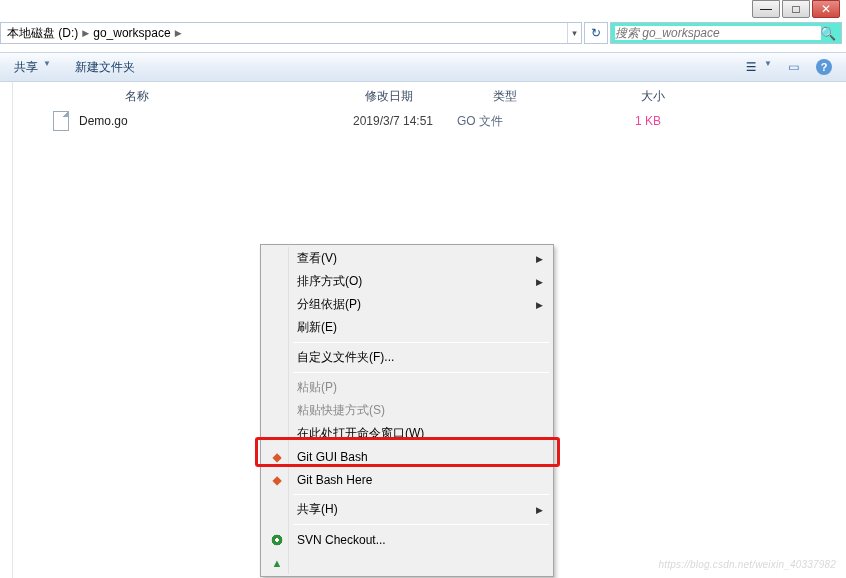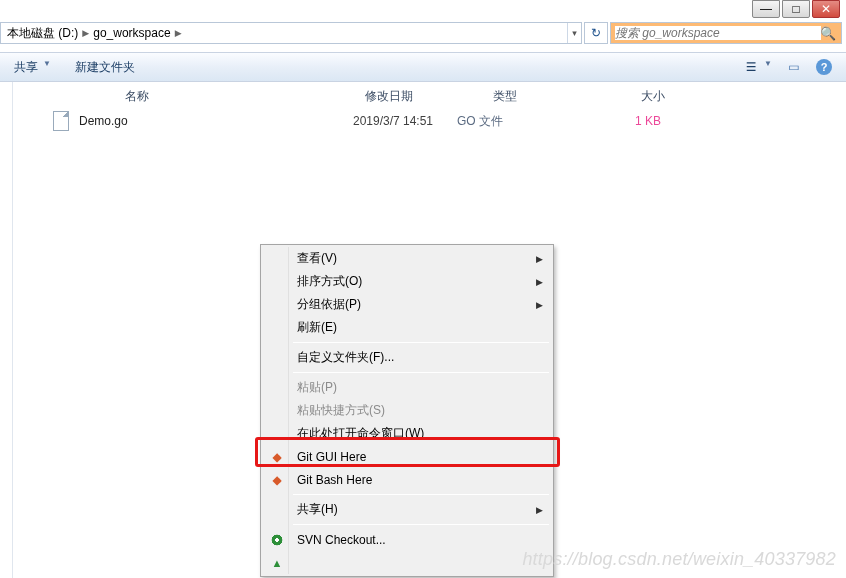--- a/index.html
+++ b/index.html
@@ -9,21 +9,21 @@
 .win-controls { position: absolute; top: 0; right: 6px; display: flex; gap: 2px; }
 .win-btn { width: 28px; height: 18px; border: 1px solid #888; background: linear-gradient(#f5f5f5,#d8d8d8); border-radius: 0 0 2px 2px; display:flex; align-items:center; justify-content:center; font-size:10px; }
 .win-btn.close { background: linear-gradient(#e58b83,#d14b3f); color:#fff; border-color:#a33; }
 
 
 .addr-row { position:absolute; top:22px; left:0; right:0; height:28px; display:flex; }
 .breadcrumb { flex: 1; height:22px; border:1px solid #b9c7d8; background:#fff; display:flex; align-items:center; padding-left:6px; gap:4px; margin-right:2px; }
 .bc-sep { color:#666; font-size:9px; }
 .bc-drop { width:14px; text-align:center; color:#555; font-size:9px; border-left:1px solid #cdd8e6; height:100%; display:flex; align-items:center; justify-content:center; margin-left:auto;}
 .refresh { width:24px; height:22px; border:1px solid #b9c7d8; display:flex; align-items:center; justify-content:center; font-size:12px; color:#1a4e8a; background:#fff; }
-.search { width:232px; height:22px; border:1px solid #b9c7d8; background:#fdba74; display:flex; align-items:center; padding:0 4px; margin-left:2px; margin-right:4px; }
+.search { width:232px; height:22px; border:1px solid #b9c7d8; background:#5eead4; display:flex; align-items:center; padding:0 4px; margin-left:2px; margin-right:4px; }
 .search input { border:none; outline:none; flex:1; font-style:italic; color:#7a7a7a; font-size:12px; }
 .search .mag { color:#4b6b94; font-size:13px; }
 
 
 .toolbar { position:absolute; top:52px; left:0; right:0; height:30px; background:linear-gradient(#fafcff,#e8eff8,#dbe7f4); border-top:1px solid #c9d3e2; border-bottom:1px solid #c9d3e2; display:flex; align-items:center; padding:0 14px; gap:24px; }
 .tb-item { color:#1d3f66; cursor:default; display:flex; gap:5px;}
 .tb-drop { font-size:8px; color:#55729a; }
 .tb-right { margin-left:auto; display:flex; align-items:center; gap:14px; color:#3c5f8c; }
 .tb-icon { width:16px; height:16px; display:inline-flex; align-items:center; justify-content:center; }
 
@@ -55,21 +55,21 @@
 .ctx-item .arrow { position:absolute; right:8px; font-size:9px; color:#333; }
 .ctx-item .shortcut { position:absolute; right:22px; color:#000; }
 .ctx-sep { height:1px; margin:3px 2px 3px 30px; background:#d7d7d7; border-bottom:1px solid #fff; }
 .ctx-icon { position:absolute; left:6px; width:16px; height:16px; display:flex; align-items:center; justify-content:center; font-size:12px;}
 .git-icon { color:#d85a2a; }
 .svn-icon { background:radial-gradient(circle,#fff 20%,#2d8f39 21% 55%,transparent 56%); border-radius:50%; width:14px; height:14px; }
 .tort-icon::before { content:"▲"; color:#2d8f39; font-size:11px; }
 
 .highlight-box { position:absolute; border:3px solid #e61717; border-radius:3px; left:255px; top:437px; width:305px; height:30px; pointer-events:none; }
 
-.watermark { position:absolute; right:10px; bottom:8px; color:#d9d9d9; font-size:18px; letter-spacing:.2px; font-style:italic;}
+.watermark { position:absolute; right:10px; bottom:8px; color:#d9d9d9; font-size:10px; letter-spacing:.2px; font-style:italic;}
 </style>
 </head>
 <body>
 
 <div class="win-controls">
   <div class="win-btn">
       <span>—</span>
     </div>
   <div class="win-btn">
       <span>□</span>
@@ -163,21 +163,21 @@
       <span class="label">粘贴(P)</span>
     </div>
   <div class="ctx-item disabled">
       <span class="label">粘贴快捷方式(S)</span>
     </div>
   <div class="ctx-item">
       <span class="label">在此处打开命令窗口(W)</span>
     </div>
   <div class="ctx-item">
       <span class="ctx-icon git-icon">◆</span>
-      <span class="label">Git GUI Here</span>
+      <span class="label">Git GUI Bash</span>
     </div>
   <div class="ctx-item">
       <span class="ctx-icon git-icon">◆</span>
       <span class="label">Git Bash Here</span>
     </div>
 
   <div class="ctx-sep"></div>
 
   <div class="ctx-item">
       <span class="label">共享(H)</span>

